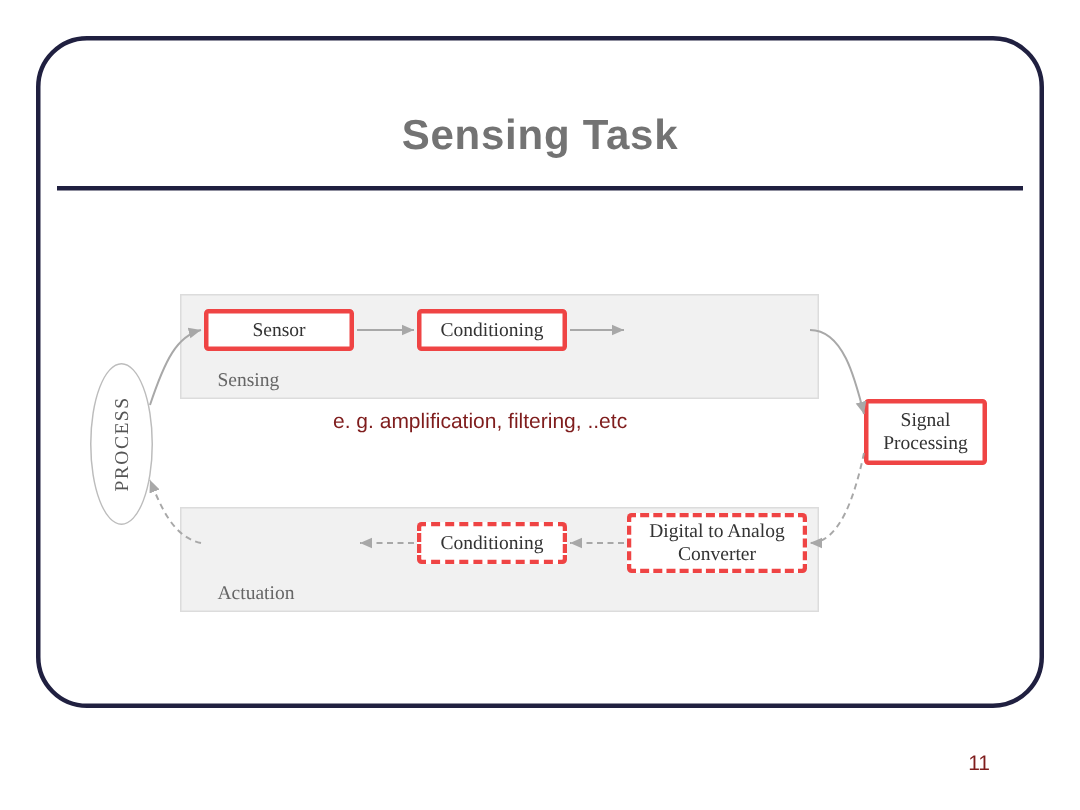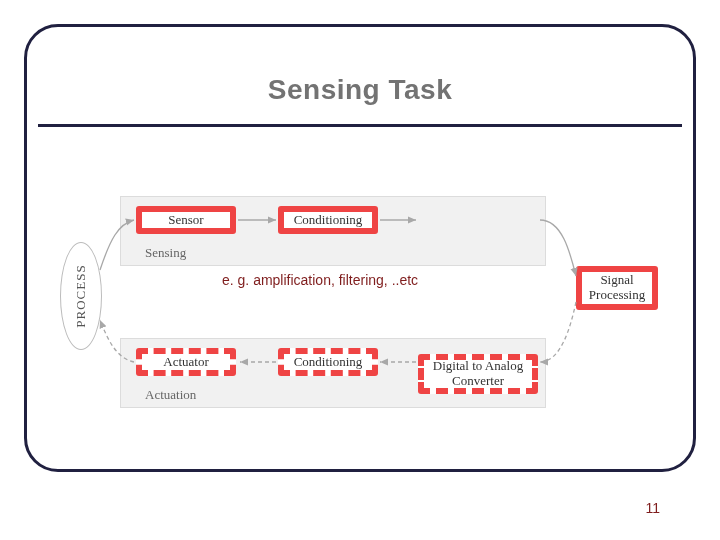--- a/index.html
+++ b/index.html
@@ -61,41 +61,41 @@
     position: absolute;
     left: 24px;
     bottom: 4px;
     font-family: "Times New Roman", serif;
     font-size: 13px;
     color: #666;
   }
   .block {
     position: absolute;
     background: #fff;
-    border: 6px solid #ef4444;
+    border: 3px solid #ef4444;
     border-radius: 3px;
     font-family: "Times New Roman", serif;
     font-size: 13px;
     color: #333;
     display: flex;
     align-items: center;
     justify-content: center;
     text-align: center;
     padding: 0 6px;
     line-height: 1.15;
   }
   .block.dashed { border-style: dashed; }
   
   .b-sensor   { left: 76px;  top: 16px; width: 100px; height: 28px; }
   .b-cond1    { left: 218px; top: 16px; width: 100px; height: 28px; }
   .b-adc      { left: 358px; top: 10px; width: 120px; height: 40px; }
   
   .b-actuator { left: 76px;  top: 158px; width: 100px; height: 28px; }
   .b-cond2    { left: 218px; top: 158px; width: 100px; height: 28px; }
-  .b-dac      { left: 358px; top: 152px; width: 120px; height: 40px; margin-top: 12px; }
+  .b-dac      { left: 358px; top: 152px; width: 120px; height: 40px; }
   
   .b-sp       { left: 516px; top: 76px; width: 82px; height: 44px; }
   
   .ellipse {
     position: absolute;
     left: 0px;
     top: 52px;
     width: 42px;
     height: 108px;
     border: 1px solid #bcbcbc;
@@ -159,21 +159,20 @@
       <div class="group-label">Actuation</div>
     </div>
 
     <div class="ellipse">
       <div class="ellipse-label">PROCESS</div>
     </div>
 
     <div class="block b-sensor">Sensor</div>
     <div class="block b-cond1">Conditioning</div>
 
-    <div class="block dashed b-actuator">Actuator</div>
     <div class="block dashed b-cond2">Conditioning</div>
     <div class="block dashed b-dac">Digital to Analog Converter</div>
 
     <div class="block b-sp">Signal Processing</div>
 
     <svg class="arrows">
       <defs>
         <marker id="ah" viewBox="0 0 10 10" refX="9" refY="5" markerWidth="7" markerHeight="7" orient="auto-start-reverse">
           <path d="M 0 1 L 9 5 L 0 9 z" fill="#a8a8a8"></path>
         </marker>

